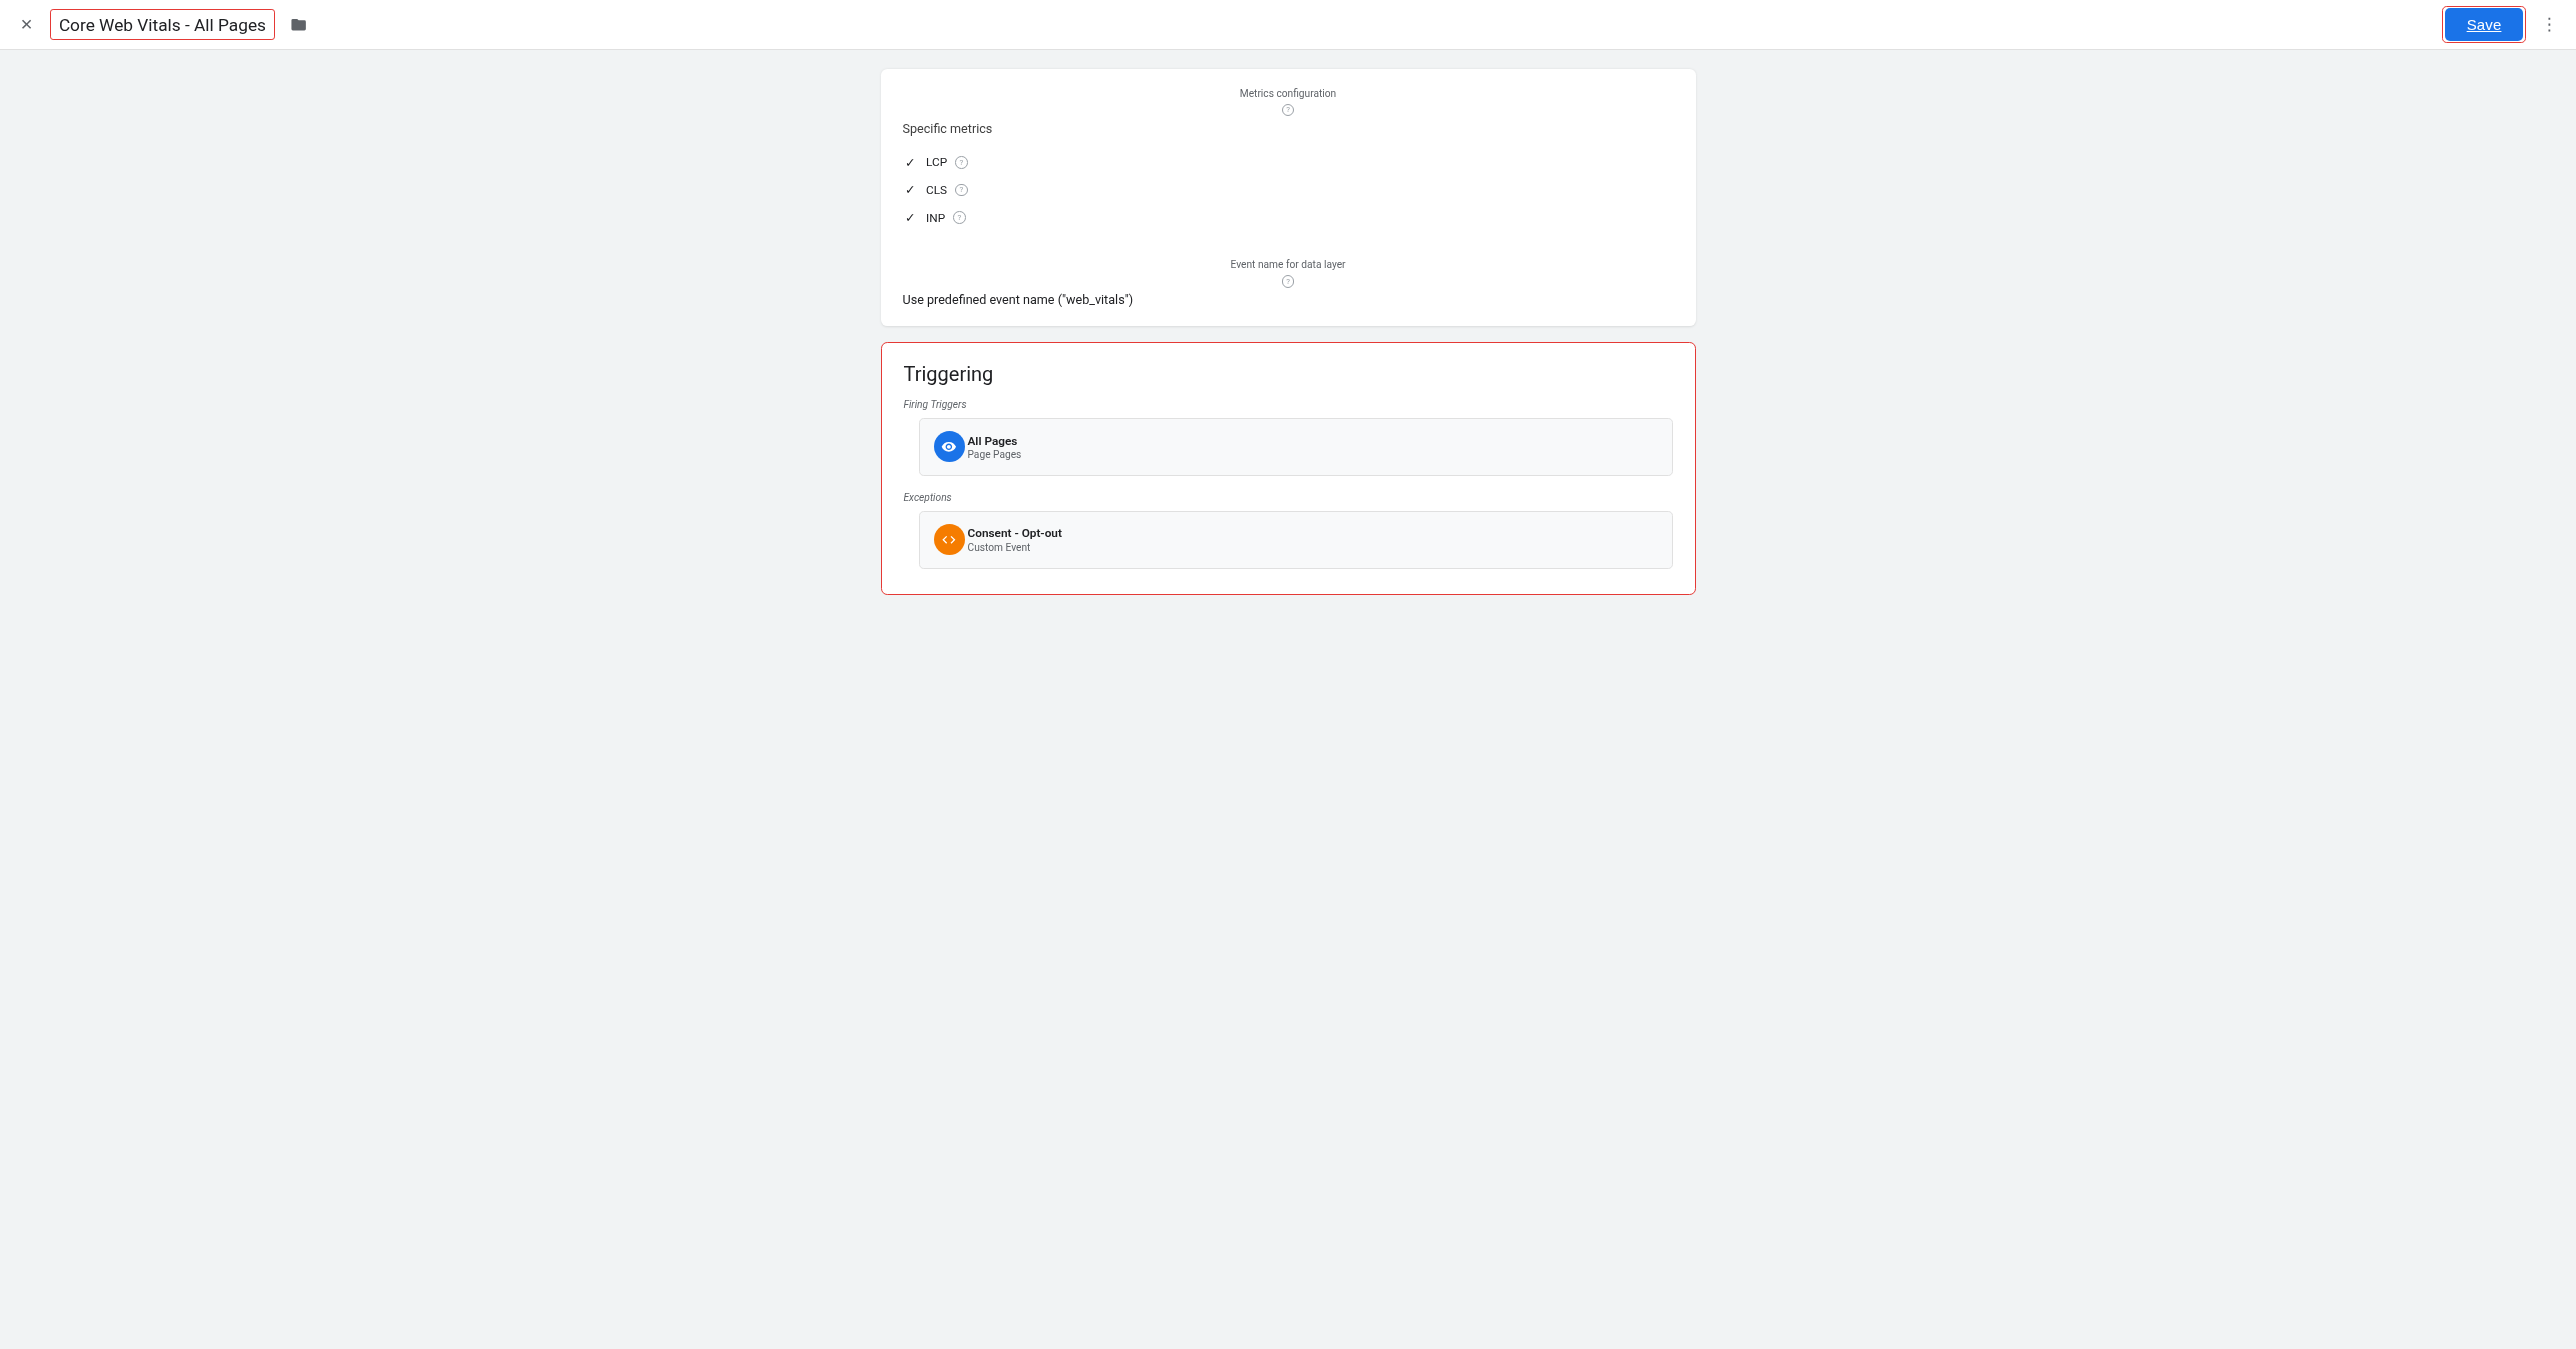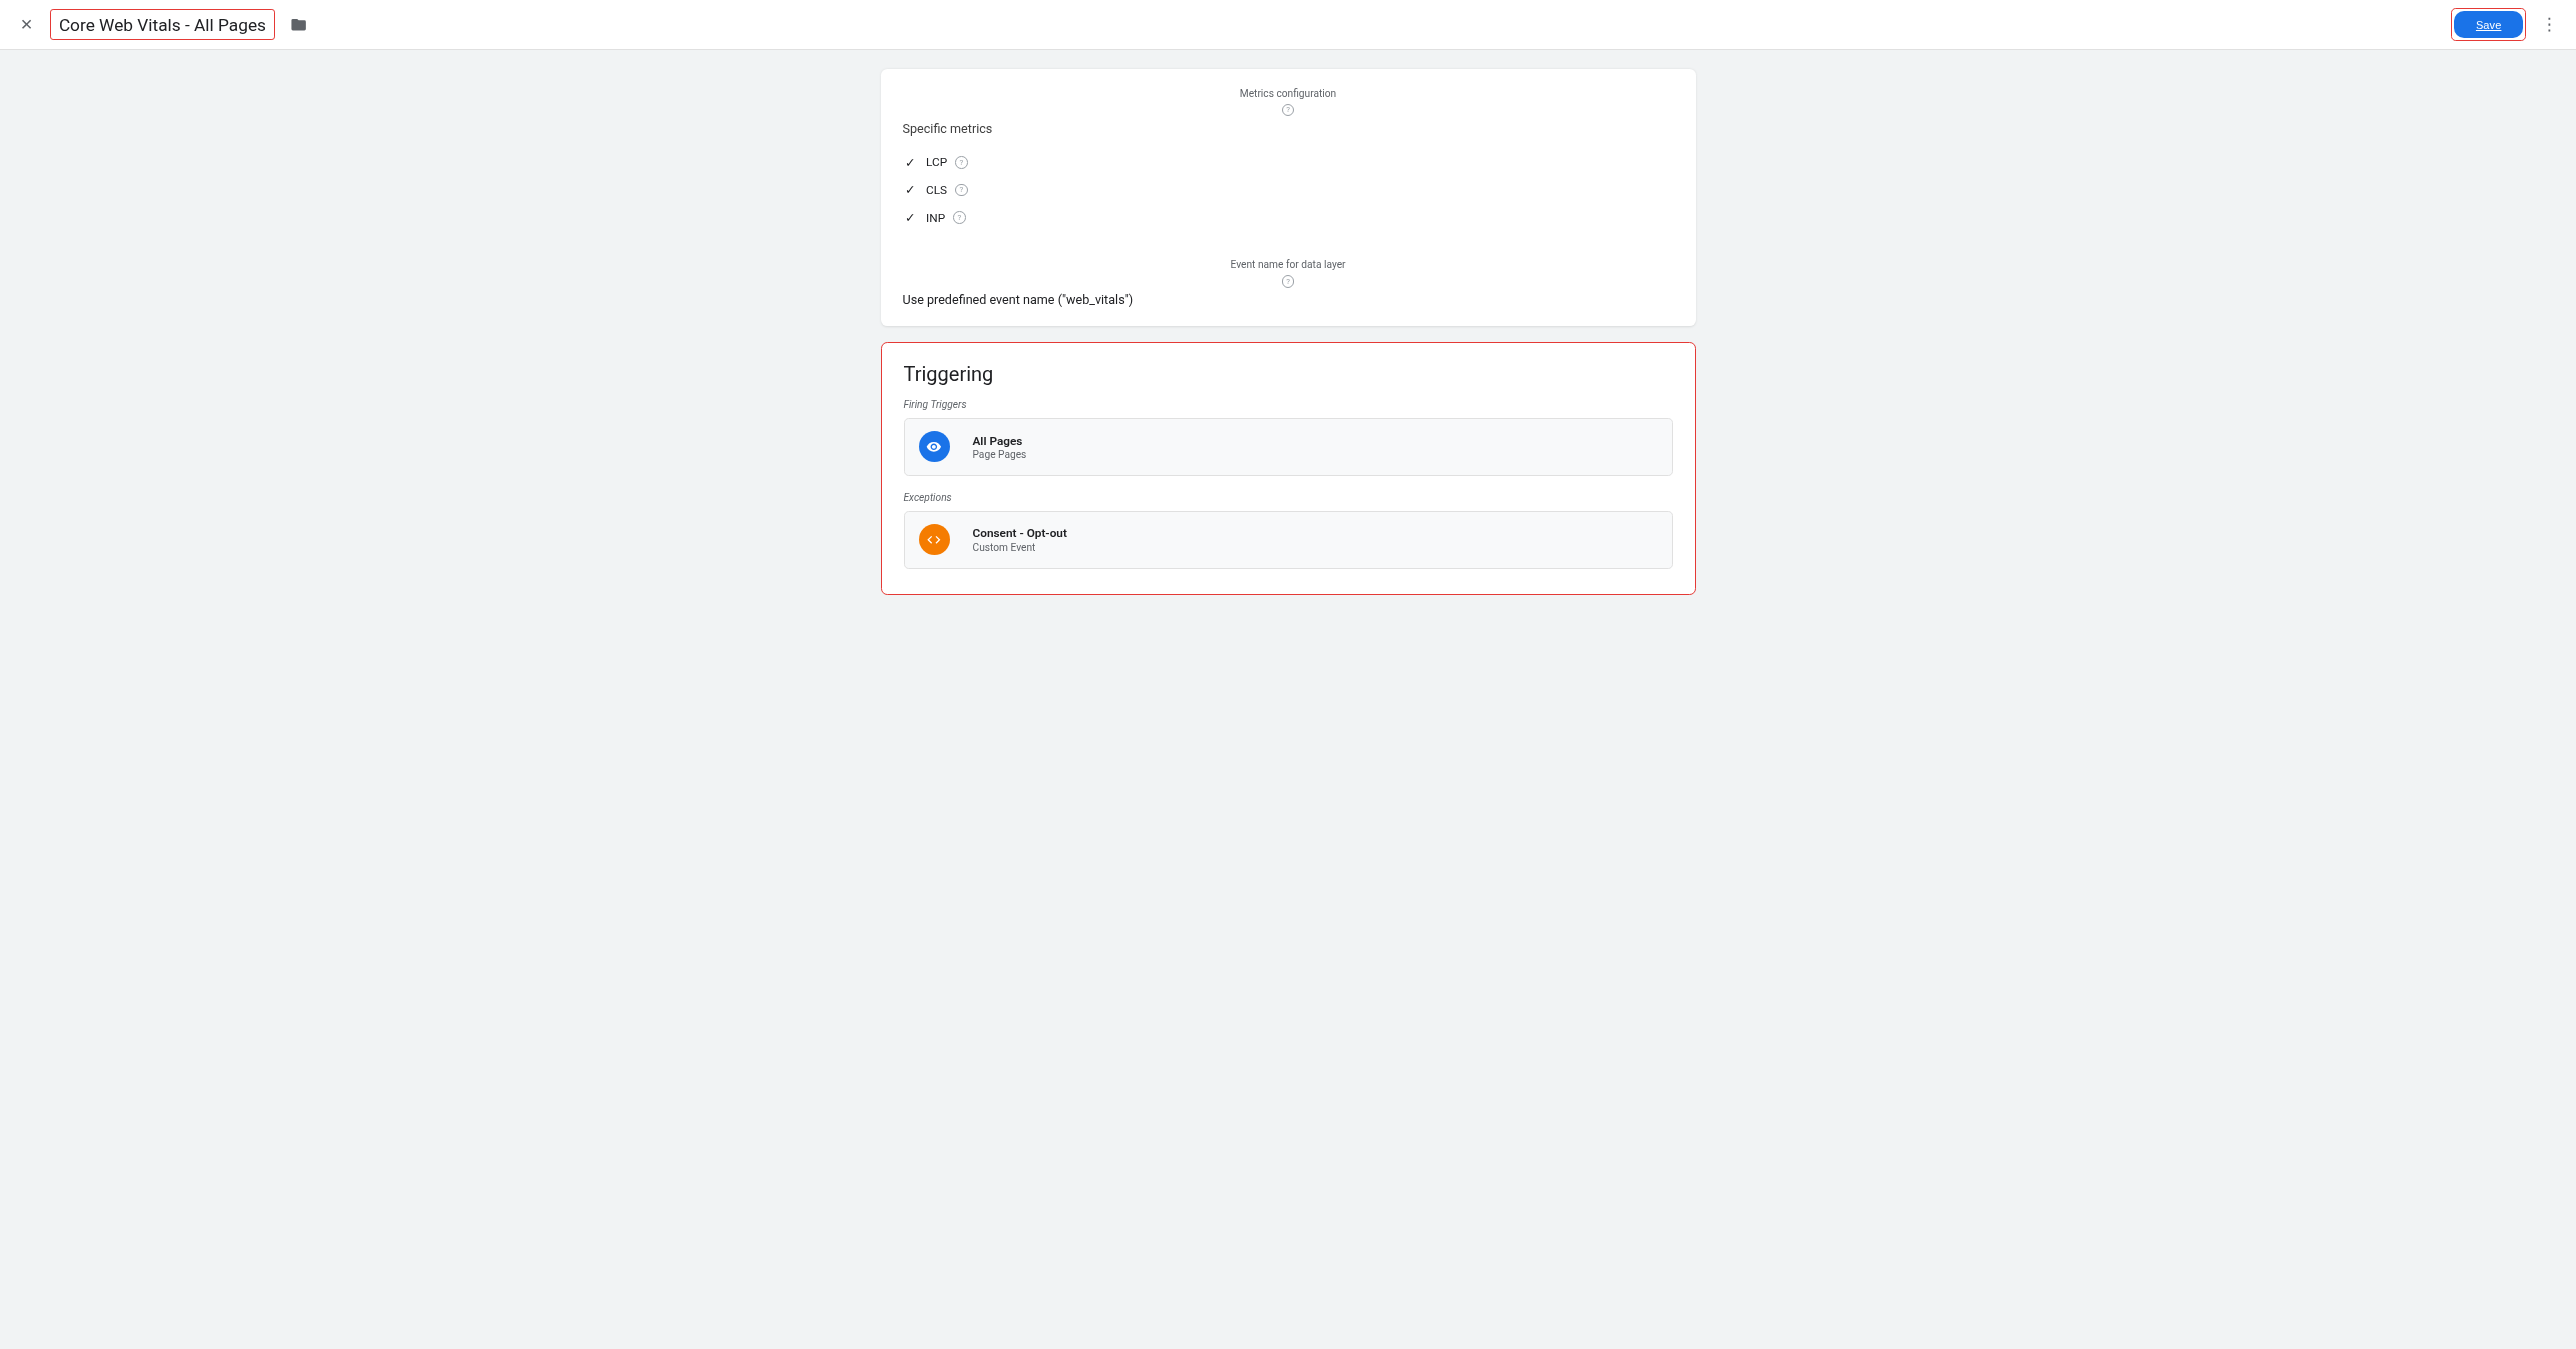--- a/index.html
+++ b/index.html
@@ -73,23 +73,23 @@
     .header-save-wrapper {
       border: 1.6px solid #e53935;
       border-radius: 4.7px;
       padding: 1.6px;
     }
 
     .header-save-btn {
       background: #1a73e8;
       color: #fff;
       border: none;
-      border-radius: 10px;
+      border-radius: 5px;
       padding: 7.9px 22px;
-      font-size: 11px;
+      font-size: 15px;
       font-weight: 500;
       cursor: pointer;
       letter-spacing: 0.01em;
       text-decoration: underline;
     }
 
     .header-more-btn {
       width: 28px;
       height: 28px;
       border-radius: 50%;
@@ -213,27 +213,28 @@
     .triggers-section-label {
       font-size: 10.2px;
       color: #5f6368;
       margin-bottom: 7.9px;
       font-style: italic;
     }
 
     .trigger-item {
       display: flex;
       align-items: center;
-      gap: 23px;
+      gap: 3px;
       padding: 12.6px 14px;
       border: 0.8px solid #e0e0e0;
       border-radius: 4.7px;
       background: #f8f9fa;
       cursor: pointer;
       margin-bottom: 6.3px;
+      margin-left: 15px;
     }
 
     .trigger-icon {
       width: 31px;
       height: 31px;
       border-radius: 50%;
       display: flex;
       align-items: center;
       justify-content: center;
       flex-shrink: 0;

